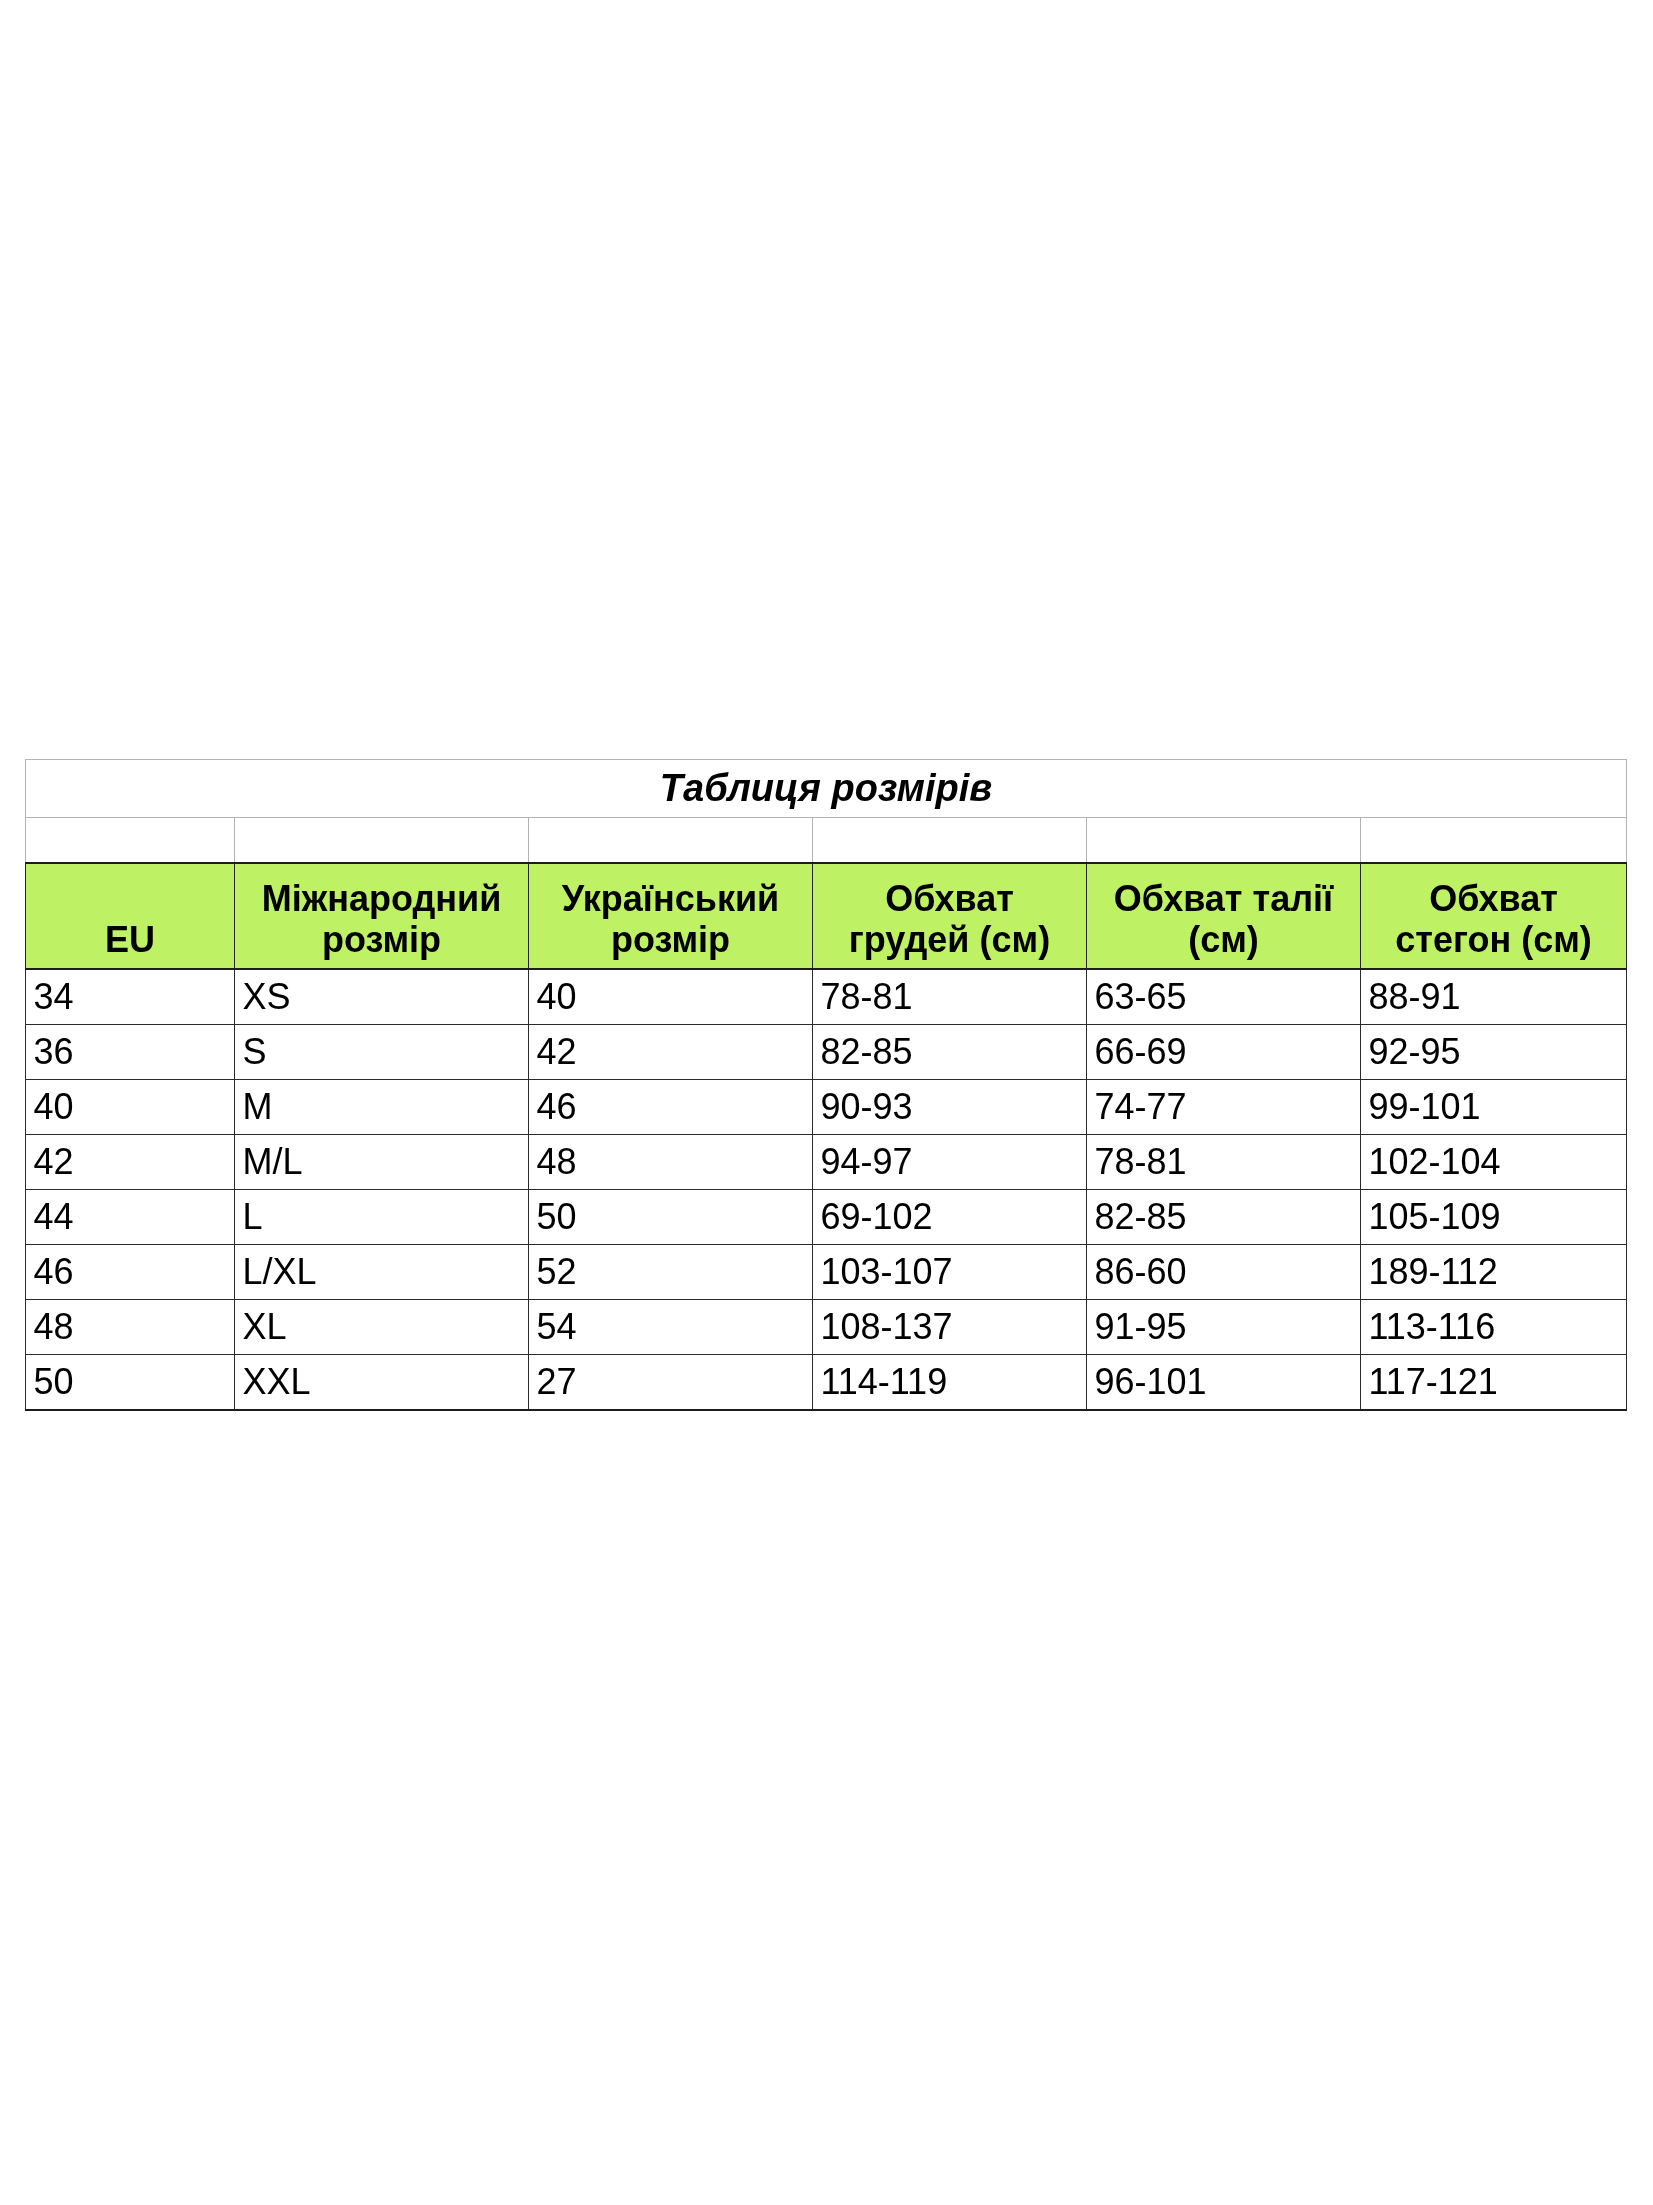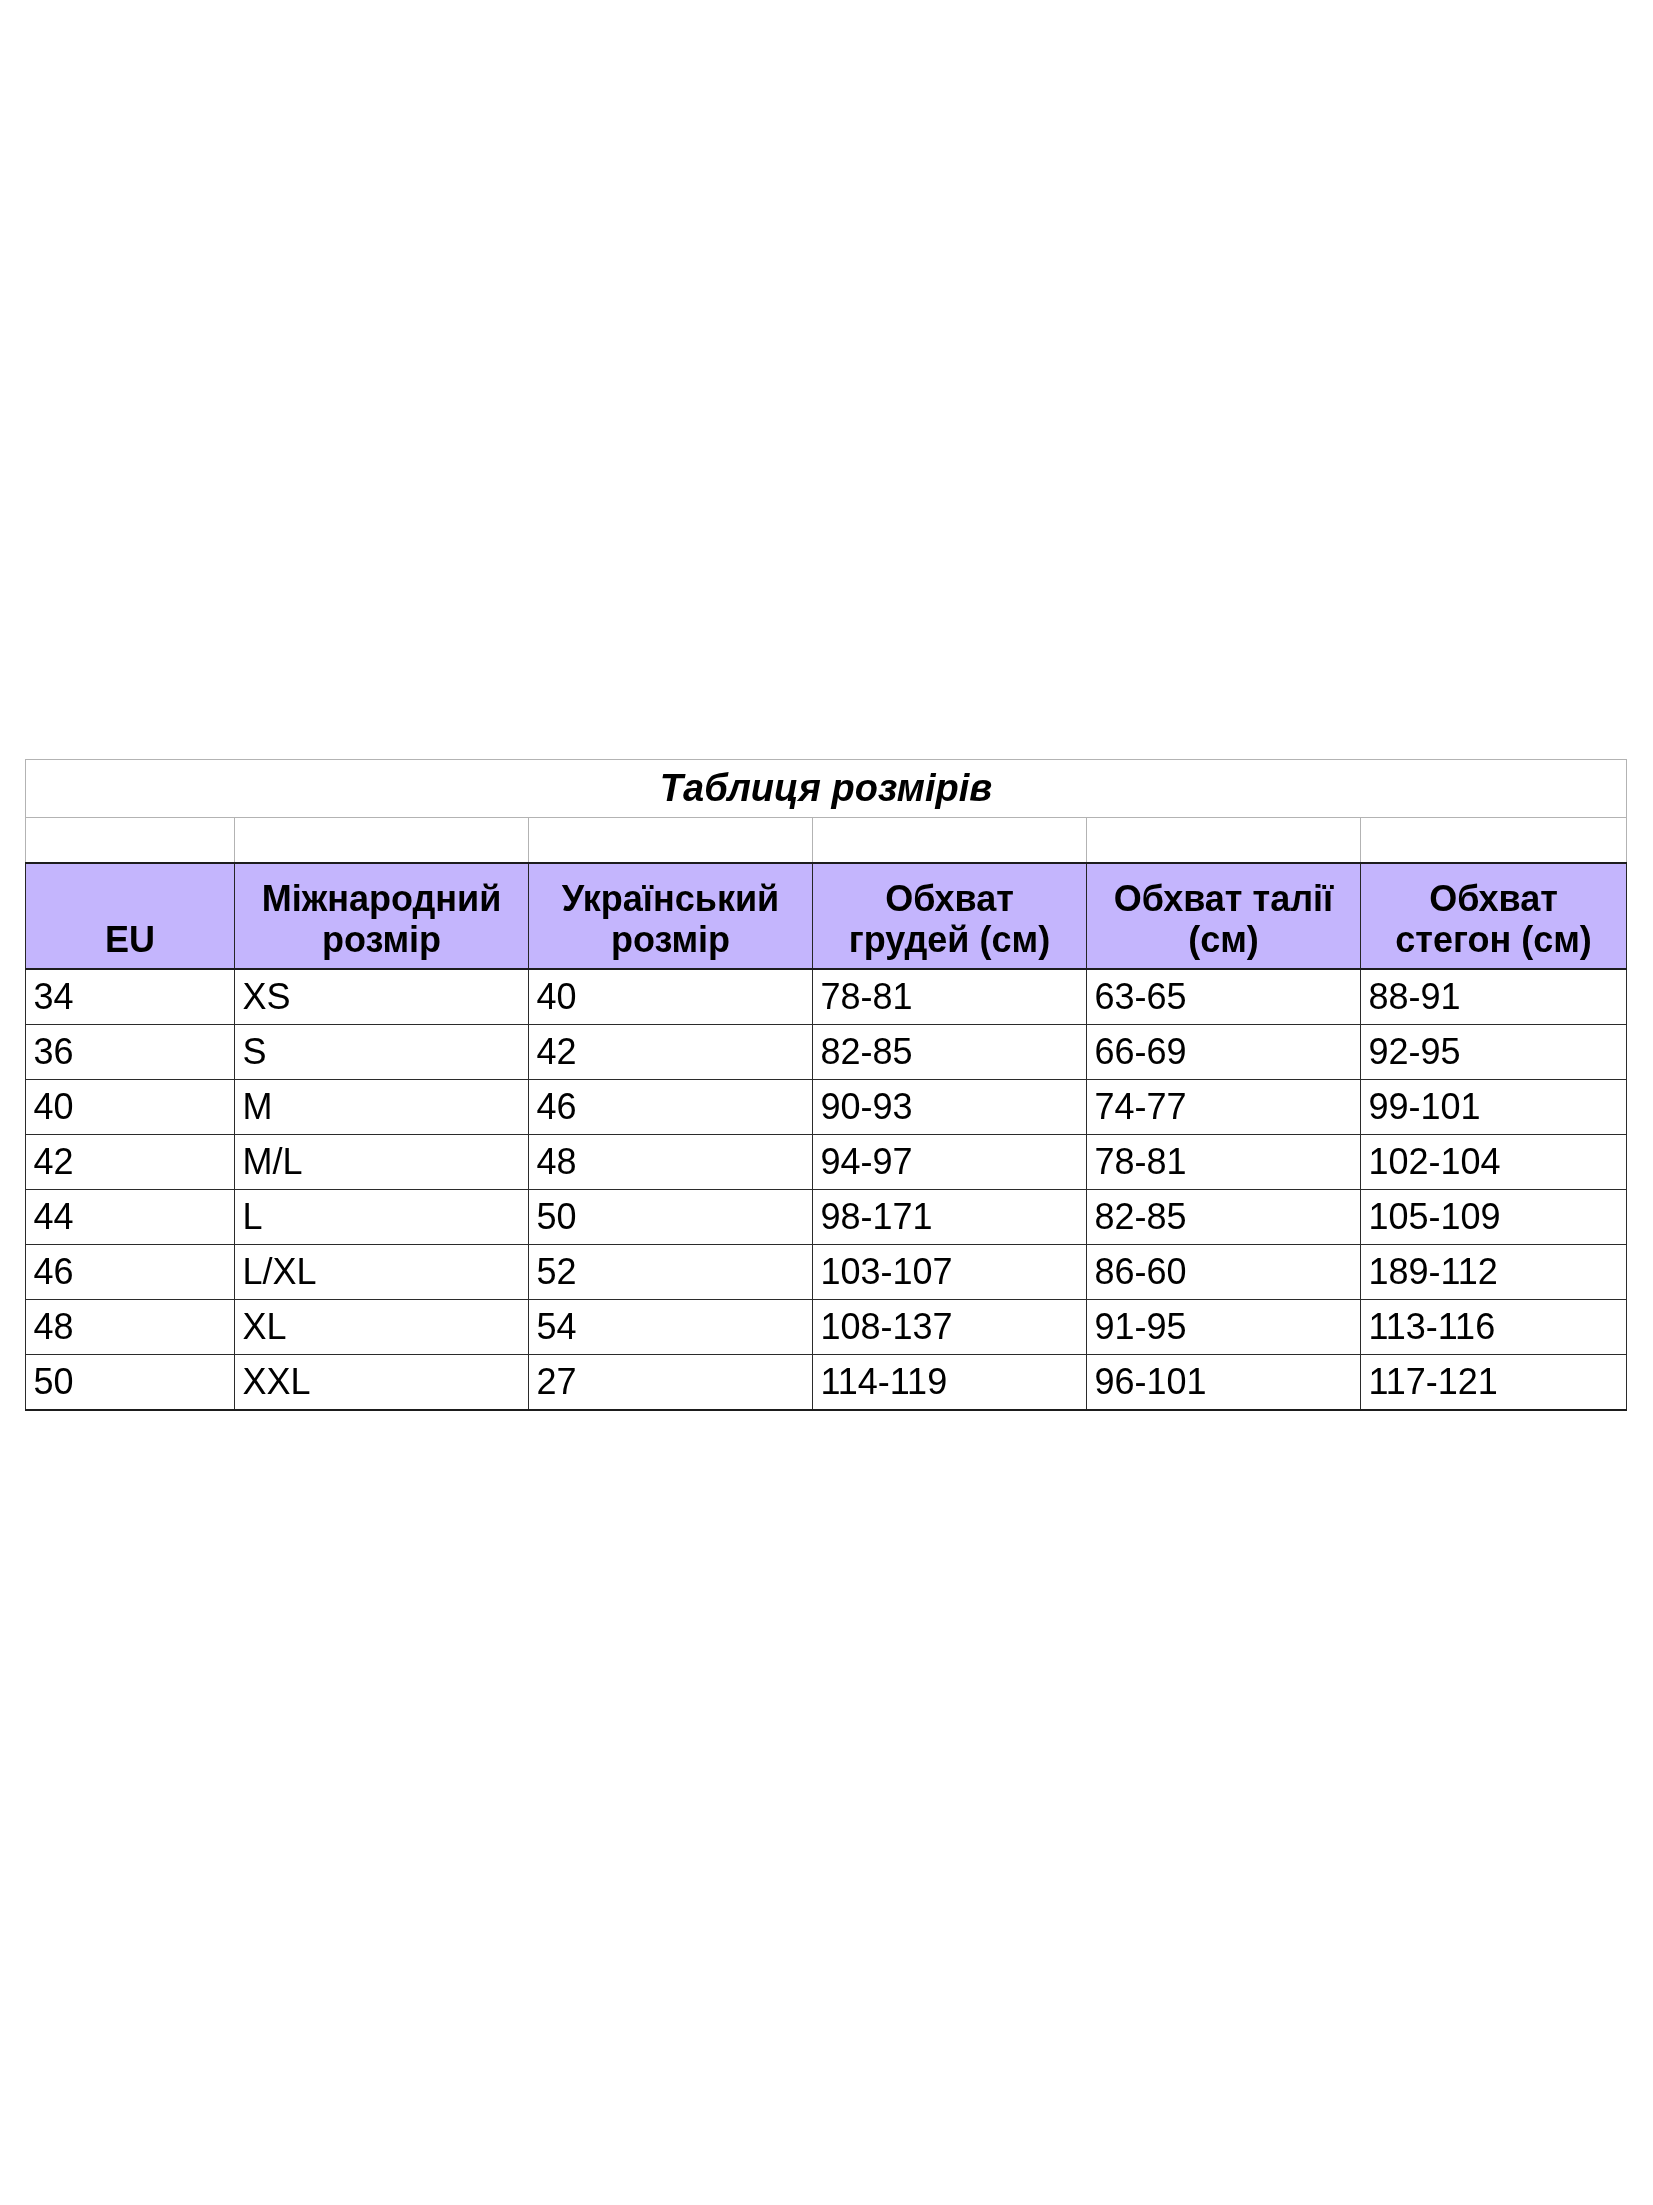--- a/index.html
+++ b/index.html
@@ -34,21 +34,21 @@
     font-size: 38px;
     background: #ffffff;
     font-style: italic;
   }
   .spacer-cell {
     border: 0.8px solid #b3b3b3;
     height: 42px;
     background: #ffffff;
   }
   .header-cell {
-    background: #c4b5fd;
+    background: #bef264;
     border-left: 1.6px solid #262626;
     border-right: 1.6px solid #262626;
     border-top: 2.5px solid #1d1d1d;
     border-bottom: 2.5px solid #1d1d1d;
     height: 96px;
     text-align: center;
     vertical-align: bottom;
     font-weight: bold;
     font-size: 36px;
     line-height: 41px;
@@ -136,21 +136,21 @@
           <td class="data-cell">M/L</td>
           <td class="data-cell">48</td>
           <td class="data-cell">94-97</td>
           <td class="data-cell">78-81</td>
           <td class="data-cell">102-104</td>
         </tr>
         <tr>
           <td class="data-cell">44</td>
           <td class="data-cell">L</td>
           <td class="data-cell">50</td>
-          <td class="data-cell">98-171</td>
+          <td class="data-cell">69-102</td>
           <td class="data-cell">82-85</td>
           <td class="data-cell">105-109</td>
         </tr>
         <tr>
           <td class="data-cell">46</td>
           <td class="data-cell">L/XL</td>
           <td class="data-cell">52</td>
           <td class="data-cell">103-107</td>
           <td class="data-cell">86-60</td>
           <td class="data-cell">189-112</td>

